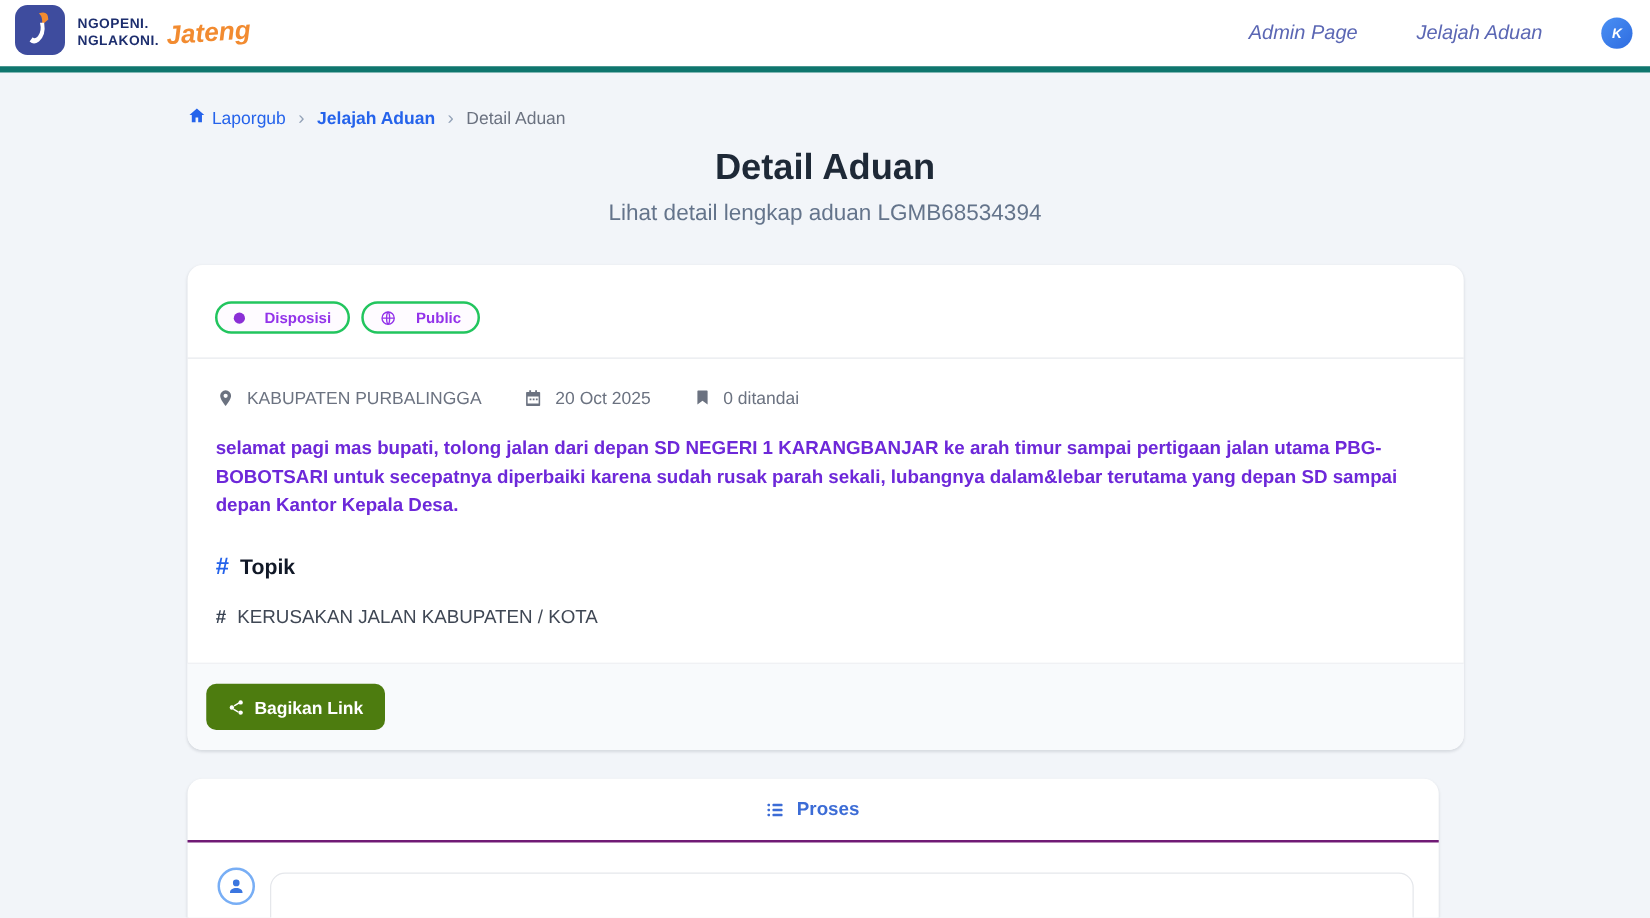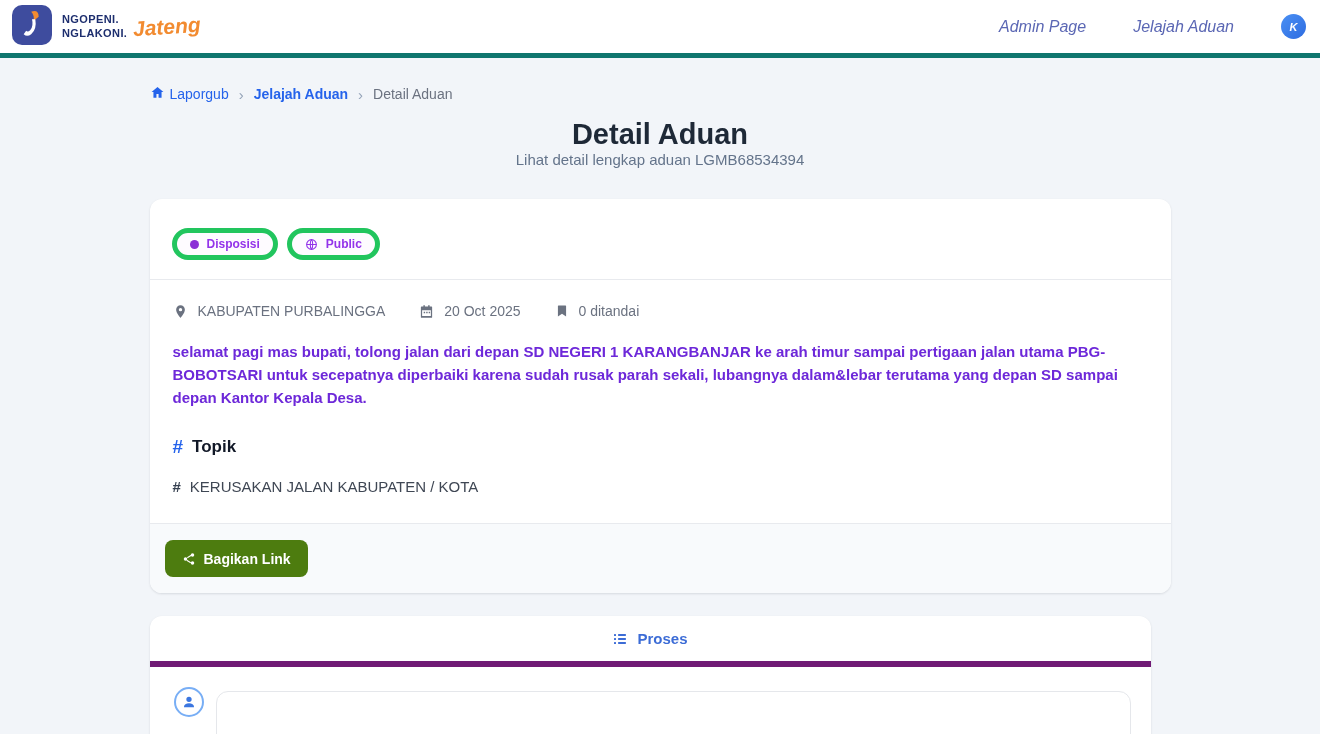--- a/index.html
+++ b/index.html
@@ -31,37 +31,37 @@
   
   .container { width:1021px; margin:0 auto; }
   
   .breadcrumb { margin-top:27px; display:flex; align-items:center; gap:10px; font-size:14px; }
   .breadcrumb .crumb-link { display:flex; align-items:center; gap:5px; color:#2563eb; text-decoration:none; }
   .breadcrumb .crumb-link.bold { font-weight:600; }
   .breadcrumb .sep { color:#94a3b8; font-size:15px; }
   .breadcrumb .current { color:#6b7280; }
   
   .page-title { text-align:center; margin-top:15px; font-size:29px; font-weight:800; color:#1e2937; }
-  .page-subtitle { text-align:center; font-size:15px; color:#64748b; }
+  .page-subtitle { text-align:center; margin-top:9px; font-size:18px; color:#64748b; }
   
   .card {
     background:#fff; border-radius:12px;
     box-shadow:0 1px 3px rgba(16,24,40,.07), 0 1px 2px rgba(16,24,40,.05);
     margin-top:31px;
   }
   .card-head {
     padding:21px 22px 19px; display:flex; justify-content:space-between; align-items:flex-start;
     border-bottom:1px solid #e8eaee;
   }
   .card-head h2 { font-size:18px; font-weight:800; color:#111827; }
   .complaint-id { margin-top:5px; font-size:16px; font-weight:700; color:#5457d1; }
   .badges { display:flex; gap:9px; padding-top:8px; }
   .badge {
-    display:flex; align-items:center; gap:8px;
-    border:5px solid #22c55e; color:#9333ea; background:#fefbff;
+    display:flex; align-items:center; gap:16px;
+    border:2px solid #22c55e; color:#9333ea; background:#fefbff;
     font-size:12px; font-weight:700;
     padding:4px 13px; border-radius:999px; cursor:default;
   }
   .badge .dot { width:9px; height:9px; border-radius:50%; background:#8b2fd6; display:inline-block; }
   .card-body { padding:23px 23px 28px; }
   .meta-row { display:flex; align-items:center; gap:34px; color:#6b7280; font-size:14px; }
   .meta-item { display:flex; align-items:center; gap:10px; }
   .meta-item svg { flex:none; }
   .description { margin-top:21px; font-size:15px; line-height:23px; color:#6d28d9; max-width:975px;font-weight:bold; }
   .topic-head { margin-top:27px; display:flex; align-items:center; gap:9px; }
@@ -79,21 +79,21 @@
     height:37px; padding:0 17px; border-radius:8px;
     font-size:14px; font-weight:700; cursor:pointer; border:none;
     font-family:"Liberation Sans", sans-serif;
   }
   .btn-share { background:#4d7c0f; color:#fff; }
   .btn-bookmark { background:#fff; color:#4b5563; border:1px solid #d7dbe0; font-weight:600; }
   
   .process-card { width:1001px; margin-top:23px; border-radius:12px 12px 0 0; }
   .process-head {
     height:51px; display:flex; align-items:center; justify-content:center; gap:9px;
-    border-bottom:6px solid #701a75; color:#3c6cd6; font-size:15px; font-weight:700;
+    border-bottom:2px solid #701a75; color:#3c6cd6; font-size:15px; font-weight:700;
     cursor:pointer;
   }
   .process-body { padding:20px 20px 0 24px; display:flex; gap:12px; }
   .tl-circle {
     width:30px; height:30px; border-radius:50%; flex:none;
     border:2px solid #78aef5; background:#fff; color:#3b76e0;
     display:flex; align-items:center; justify-content:center;
   }
   .tl-box { flex:1; height:60px; margin-top:4px; border:1px solid #e5e7eb; border-radius:12px; background:#fff; }
 </style>

